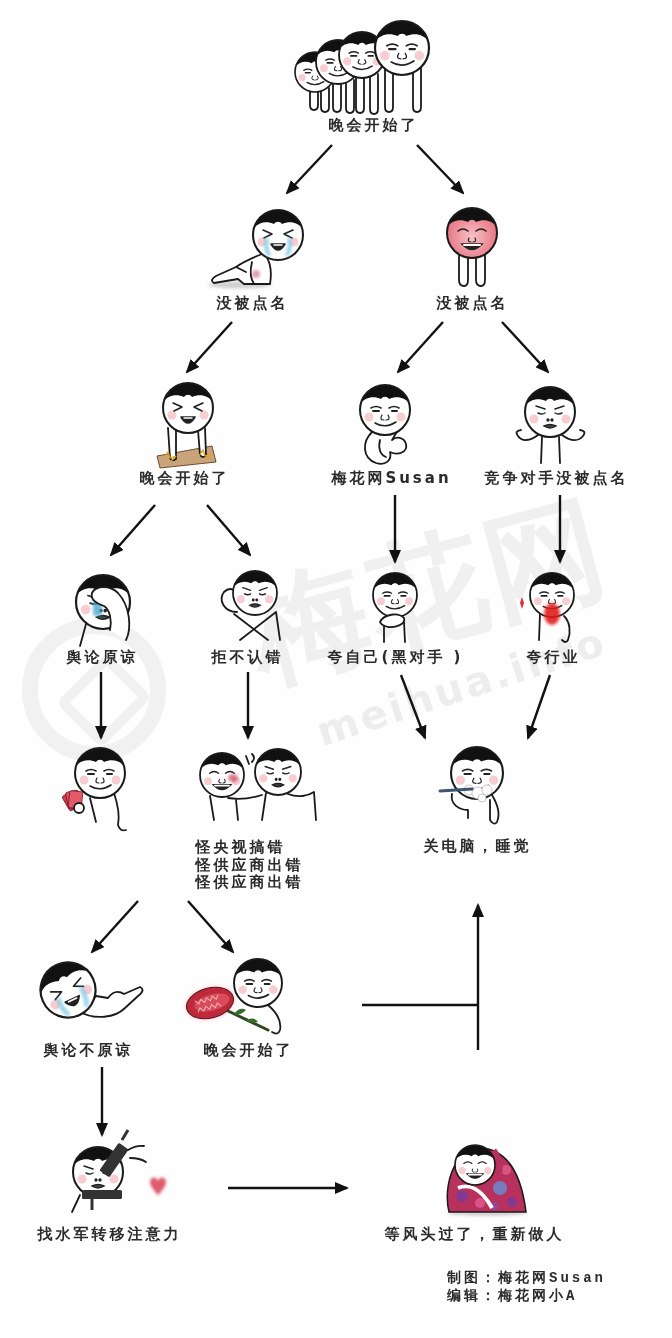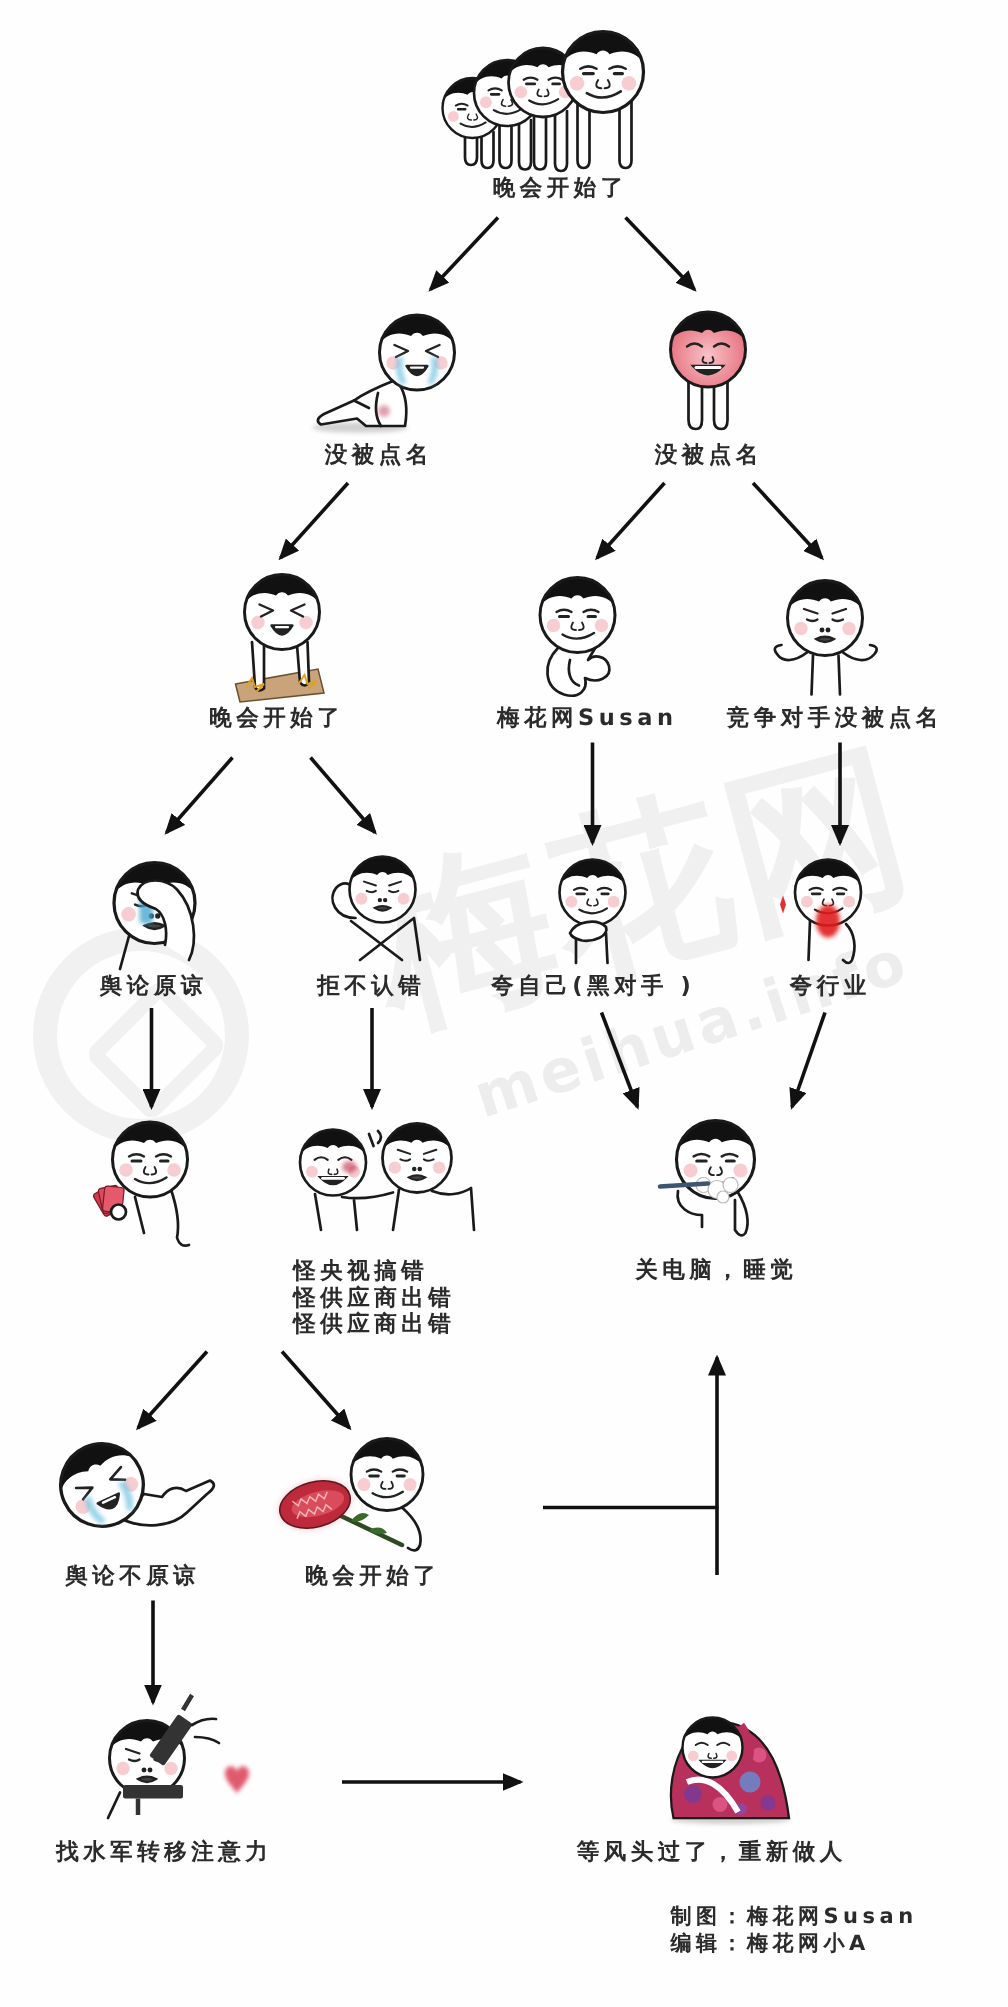--- a/index.html
+++ b/index.html
@@ -17,21 +17,21 @@
   .ln { fill:#fff; stroke:#1a1a1a; stroke-width:1.8; stroke-linejoin:round; stroke-linecap:round; }
   .st { fill:none; stroke:#1a1a1a; stroke-width:1.8; stroke-linejoin:round; stroke-linecap:round; }
   .arrow { stroke:#111; stroke-width:2.4; fill:none; }
   .label { position:absolute; z-index:2; transform:translateX(-50%); white-space:nowrap; text-align:left;
            font:bold 15px "DejaVu Sans", sans-serif; letter-spacing:3px; padding-left:3px;
            color:#2b2b2b; line-height:18px; }
   .label.multi { line-height:17.5px; }
   .label.multi span { display:block; }
   .credits { position:absolute; z-index:2; left:447px; top:1269px; font:bold 14px "DejaVu Sans", sans-serif;
              letter-spacing:3px; color:#2b2b2b; line-height:18px; white-space:nowrap; }
-  .credits div { display:block; }
+  .credits div { display:block;font-family:Liberation Mono, monospace; }
 </style>
 </head>
 <body>
 
 <div id="stage">
 
   <div class="wm">
     <div class="wm-logo">
         <div class="wm-logo-inner"></div>
       </div>

